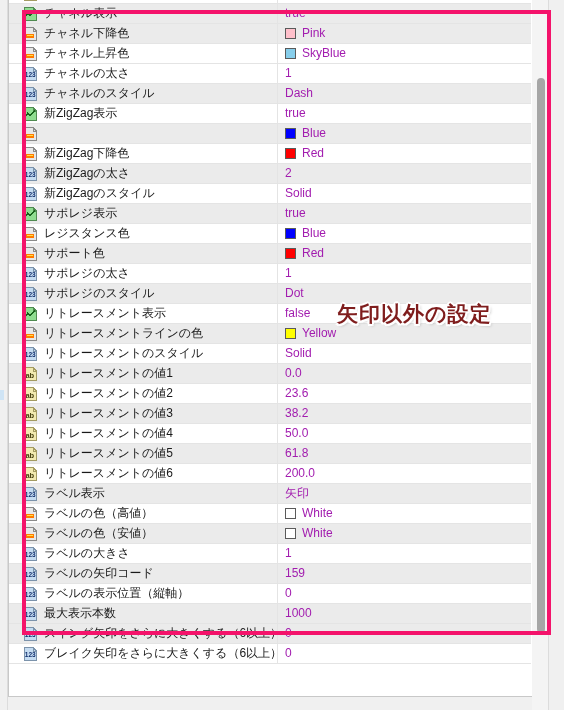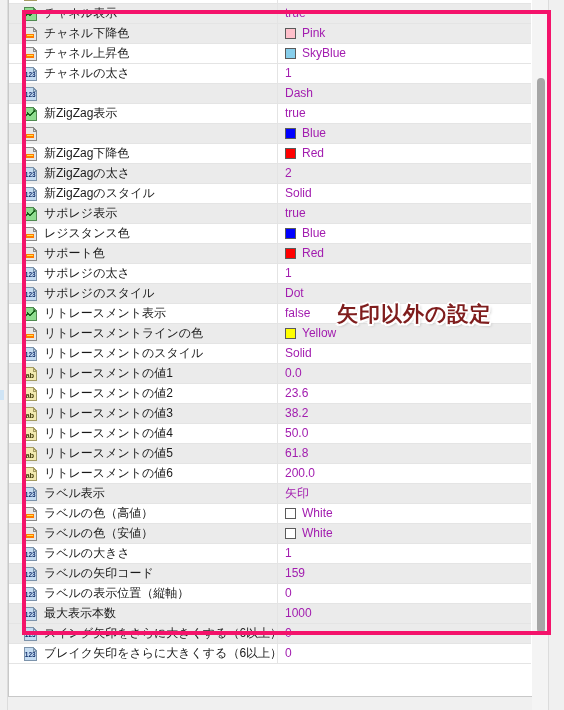--- a/index.html
+++ b/index.html
@@ -295,20 +295,21 @@
         </div>
         <div class="row alt">
           <div class="cell-name">
             <span class="icon">
     <svg width="15" height="14" viewBox="0 0 15 14" xmlns="http://www.w3.org/2000/svg" shape-rendering="crispEdges">
       <path d="M1 0.5 H10 L13.5 4 V13.5 H1 Z" fill="#c5dcf2" stroke="#7c93ab" stroke-width="1"></path>
       <path d="M10 0.5 V4 H13.5" fill="none" stroke="#7c93ab" stroke-width="1"></path>
       <text x="7.2" y="10.4" font-family="'Liberation Sans',sans-serif" font-size="6.5" font-weight="bold" fill="#12306e" text-anchor="middle">123</text>
     </svg>
             </span>
+            <span class="label">チャネルのスタイル</span>
           </div>
           <div class="cell-value">
             <span class="value">Dash</span>
           </div>
         </div>
         <div class="row">
           <div class="cell-name">
             <span class="icon">
       <svg width="15" height="14" viewBox="0 0 15 14" xmlns="http://www.w3.org/2000/svg" shape-rendering="crispEdges">
         <path d="M1 0.5 H10 L13.5 4 V13.5 H1 Z" fill="#8fdc90" stroke="#4f8a50" stroke-width="1"></path>

